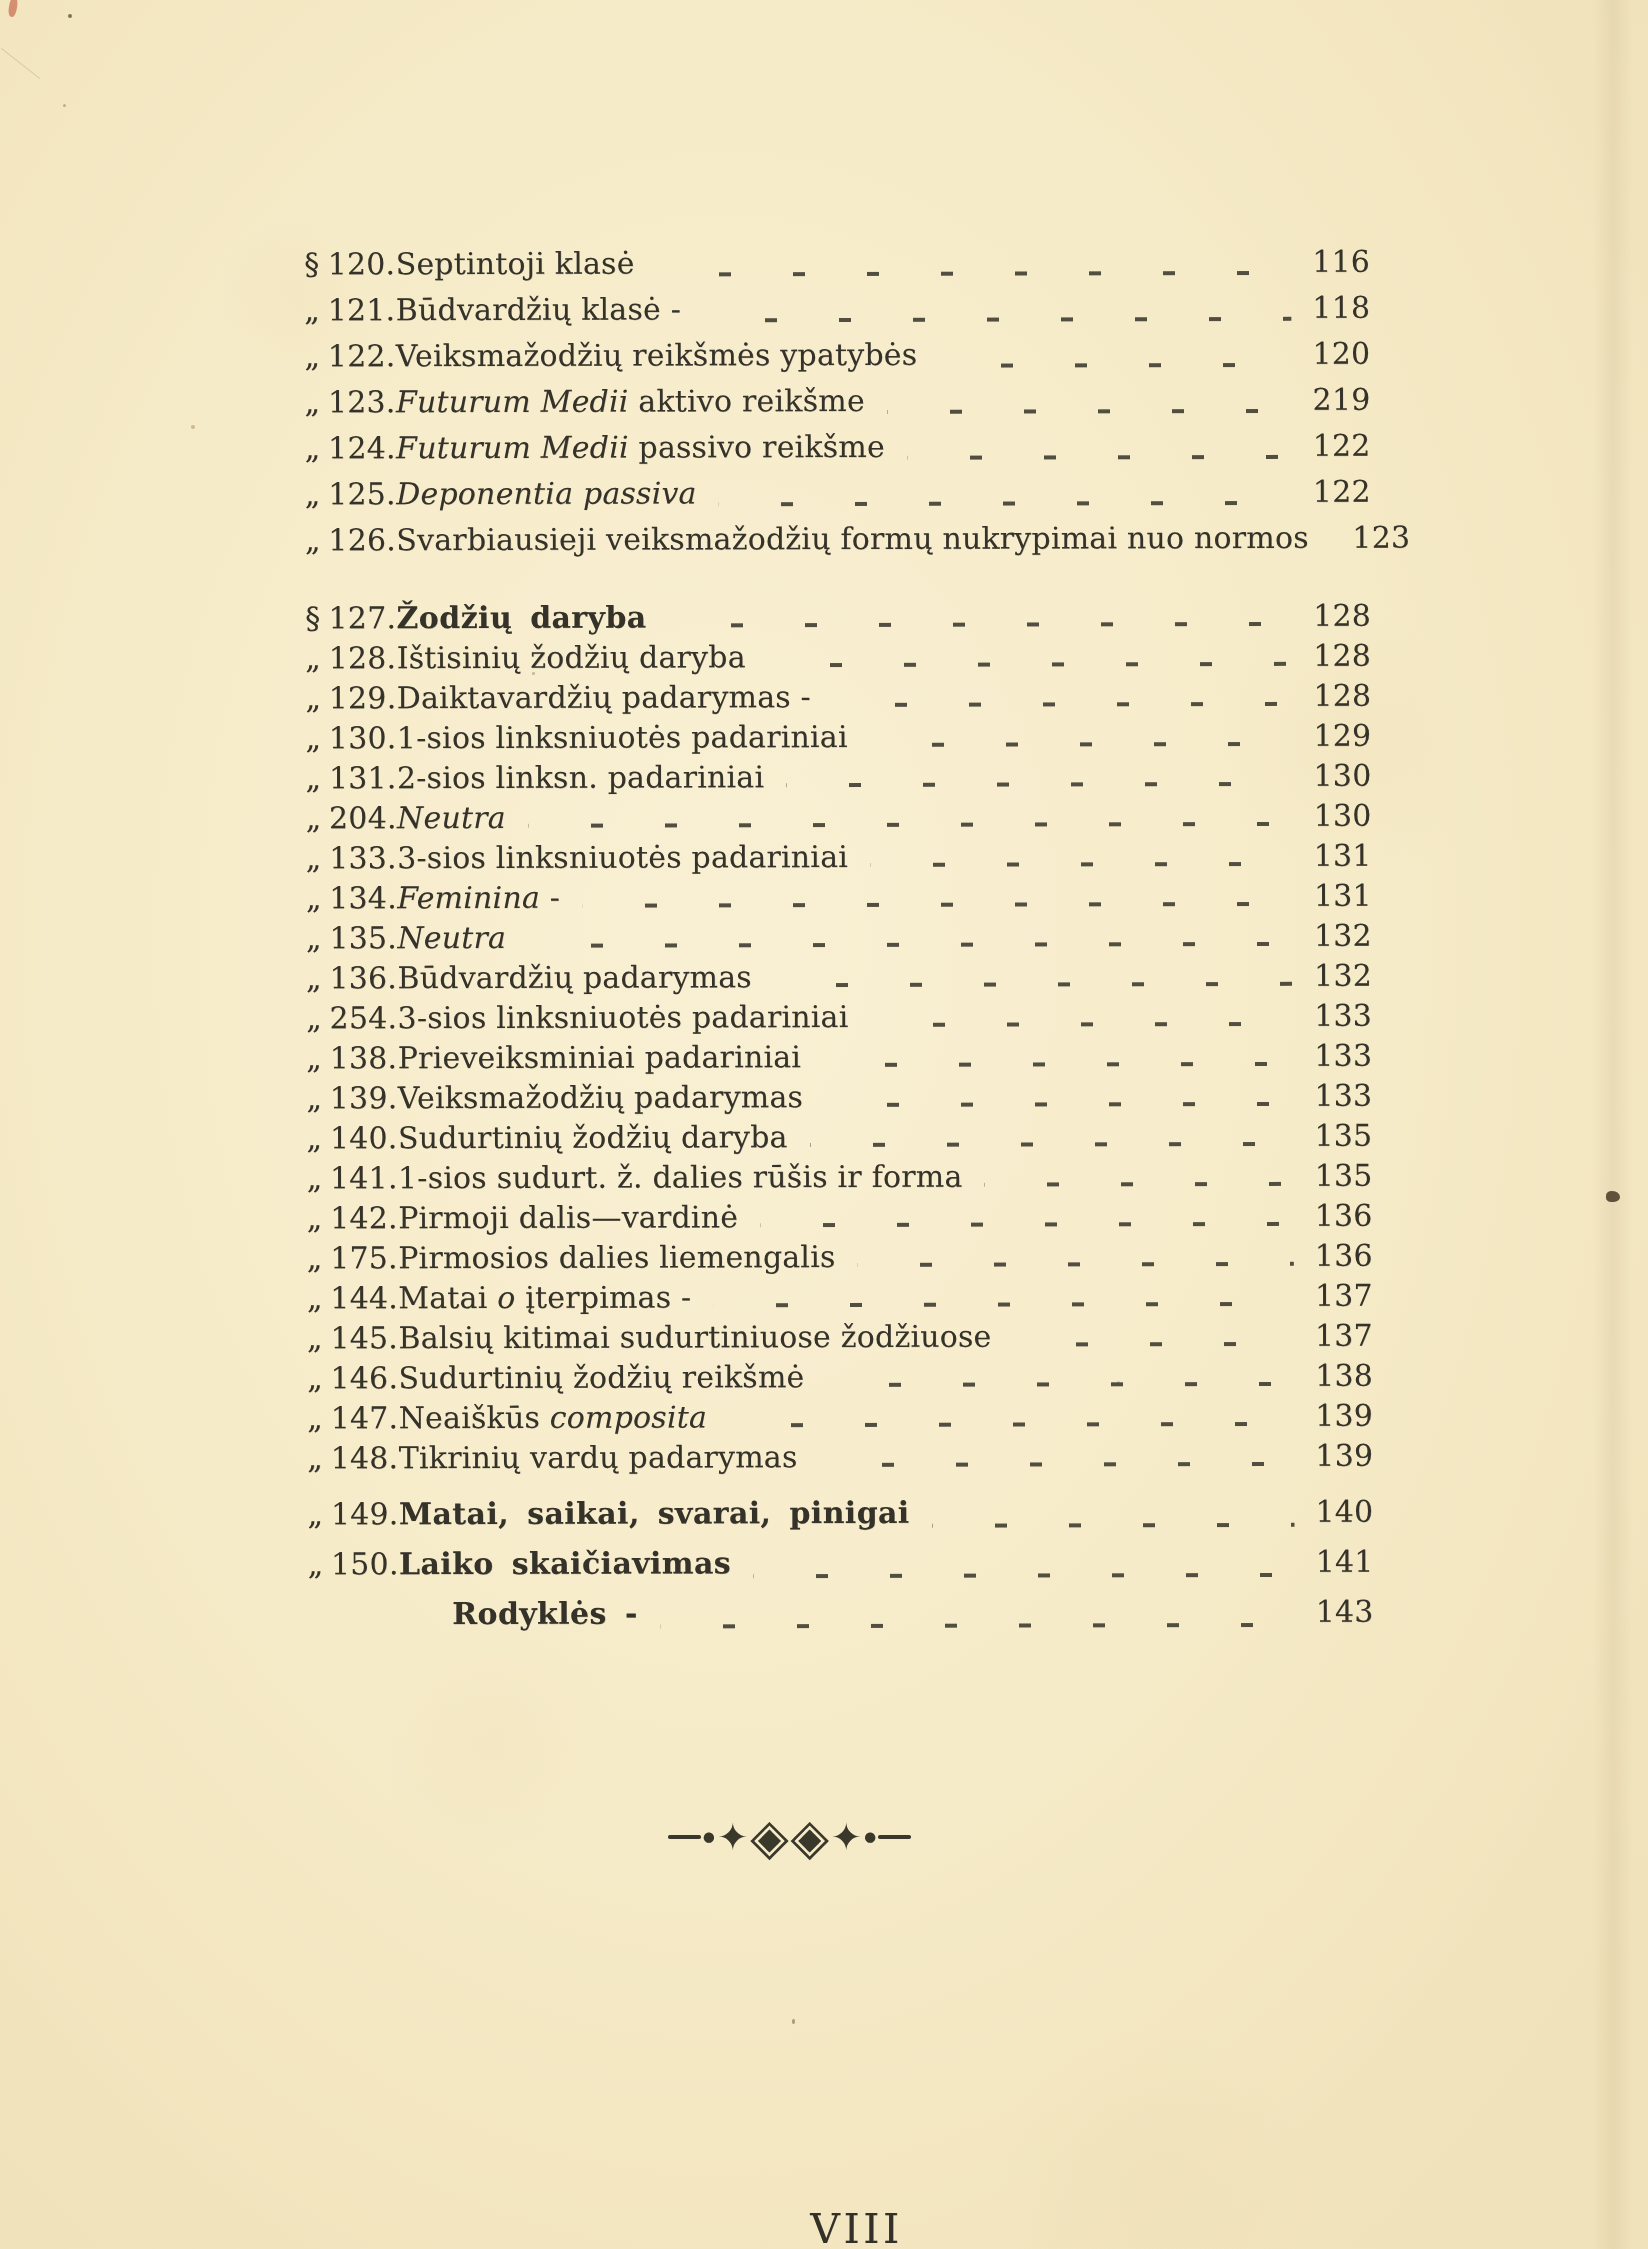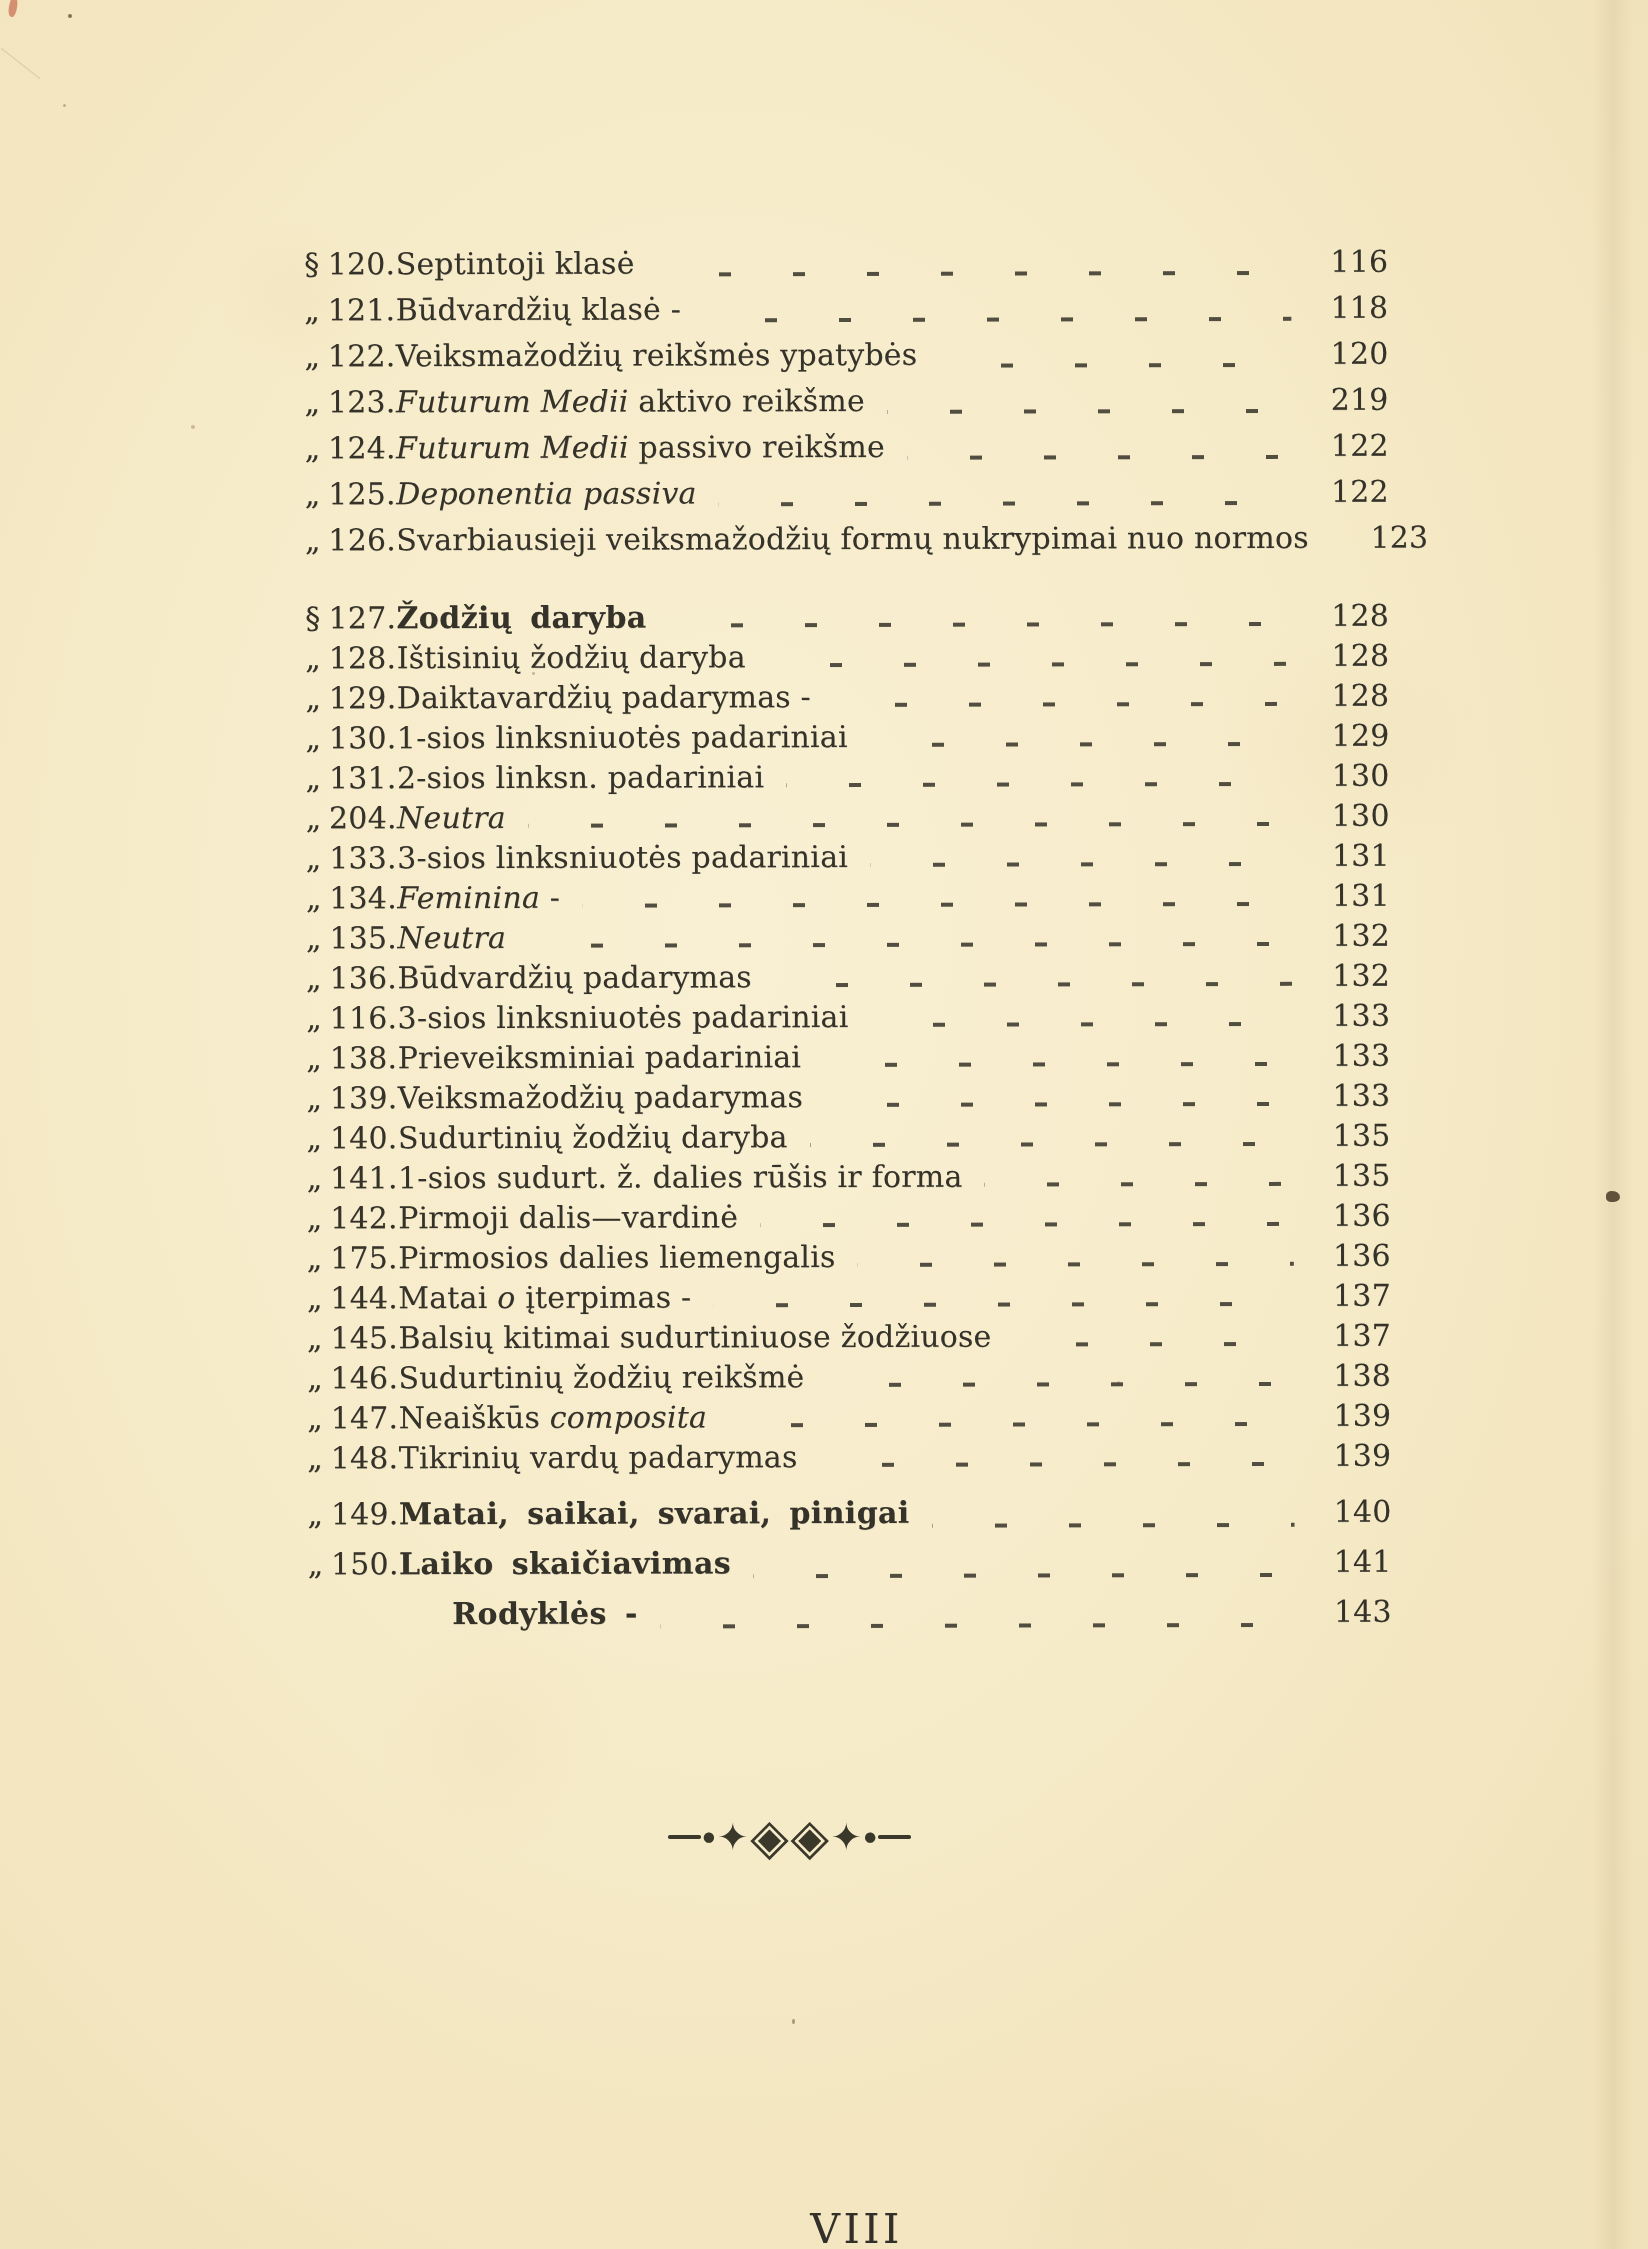--- a/index.html
+++ b/index.html
@@ -43,21 +43,21 @@
   .title  { white-space:nowrap; }
   .title i { }
   .bold-row .title { font-weight:bold; word-spacing:7.2px; letter-spacing:0.4px; }
   .indent-row { padding-left:53px; }
   .leader {
     flex:1 1 auto; align-self:center; height:3.6px; margin:11.7px 21px 0 22.5px;
     background:repeating-linear-gradient(to right, rgba(0,0,0,0) 0 62px, #3b382d 62px 74px);
     opacity:0.88;
   }
   .leader.no-leader { background:none; }
-  .page-num { flex:0 0 76px; text-align:right; }
+  .page-num { flex:0 0 76px; }
 
   
   .ornament {
     position:absolute; left:668px; top:1810px; width:243px; height:54px;
     display:flex; align-items:center; justify-content:center;
     color:#3a372b; text-shadow:0.2px 0.4px 0.3px rgba(50,47,38,0.35);
   }
   .orn-line { width:53px; height:3.1px; background:#3a372b; border-radius:1.8px; }
   .orn-dot  { font-size:13.5px; line-height:1; margin:0 1.8px; }
   .orn-star { font-size:37px; line-height:1; margin:0 0.9px; }
@@ -208,21 +208,21 @@
   </div>
         <div class="toc-row">
     <span class="marker">„</span>
     <span class="num">136.</span>
     <span class="title"><span>Būdvardžių padarymas</span></span>
     <span class="leader"></span>
     <span class="page-num">132</span>
   </div>
         <div class="toc-row">
     <span class="marker">„</span>
-    <span class="num">116.</span>
+    <span class="num">254.</span>
     <span class="title"><span>3-sios linksniuotės padariniai</span></span>
     <span class="leader"></span>
     <span class="page-num">133</span>
   </div>
         <div class="toc-row">
     <span class="marker">„</span>
     <span class="num">138.</span>
     <span class="title"><span>Prieveiksminiai padariniai</span></span>
     <span class="leader"></span>
     <span class="page-num">133</span>

